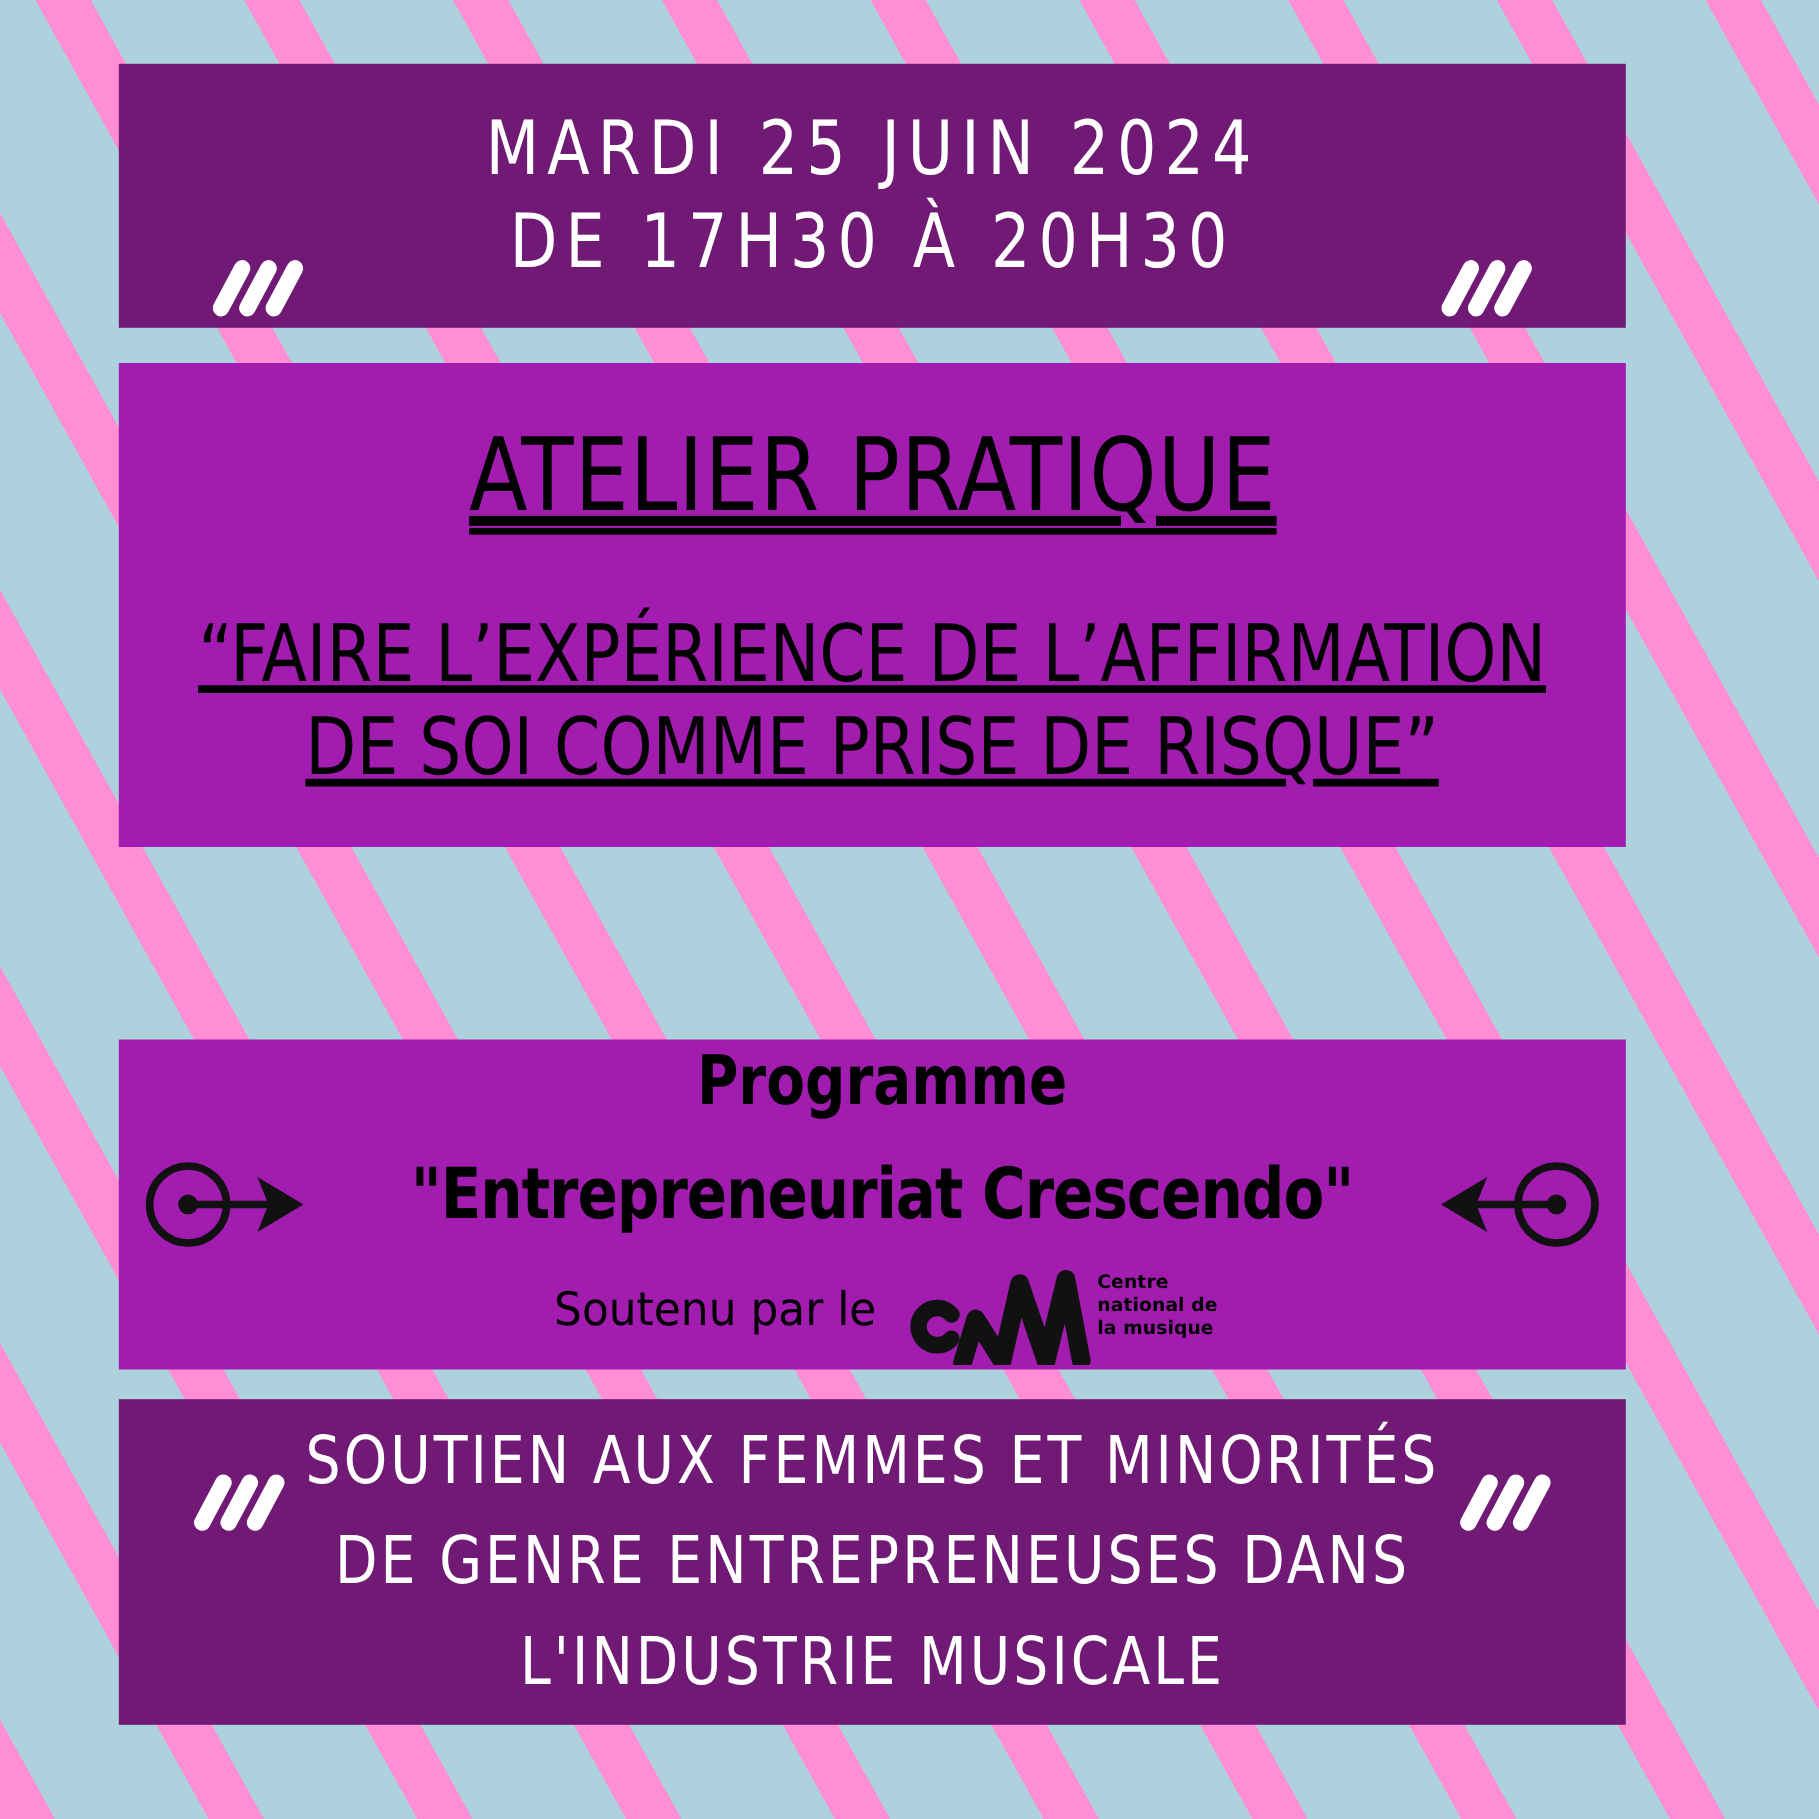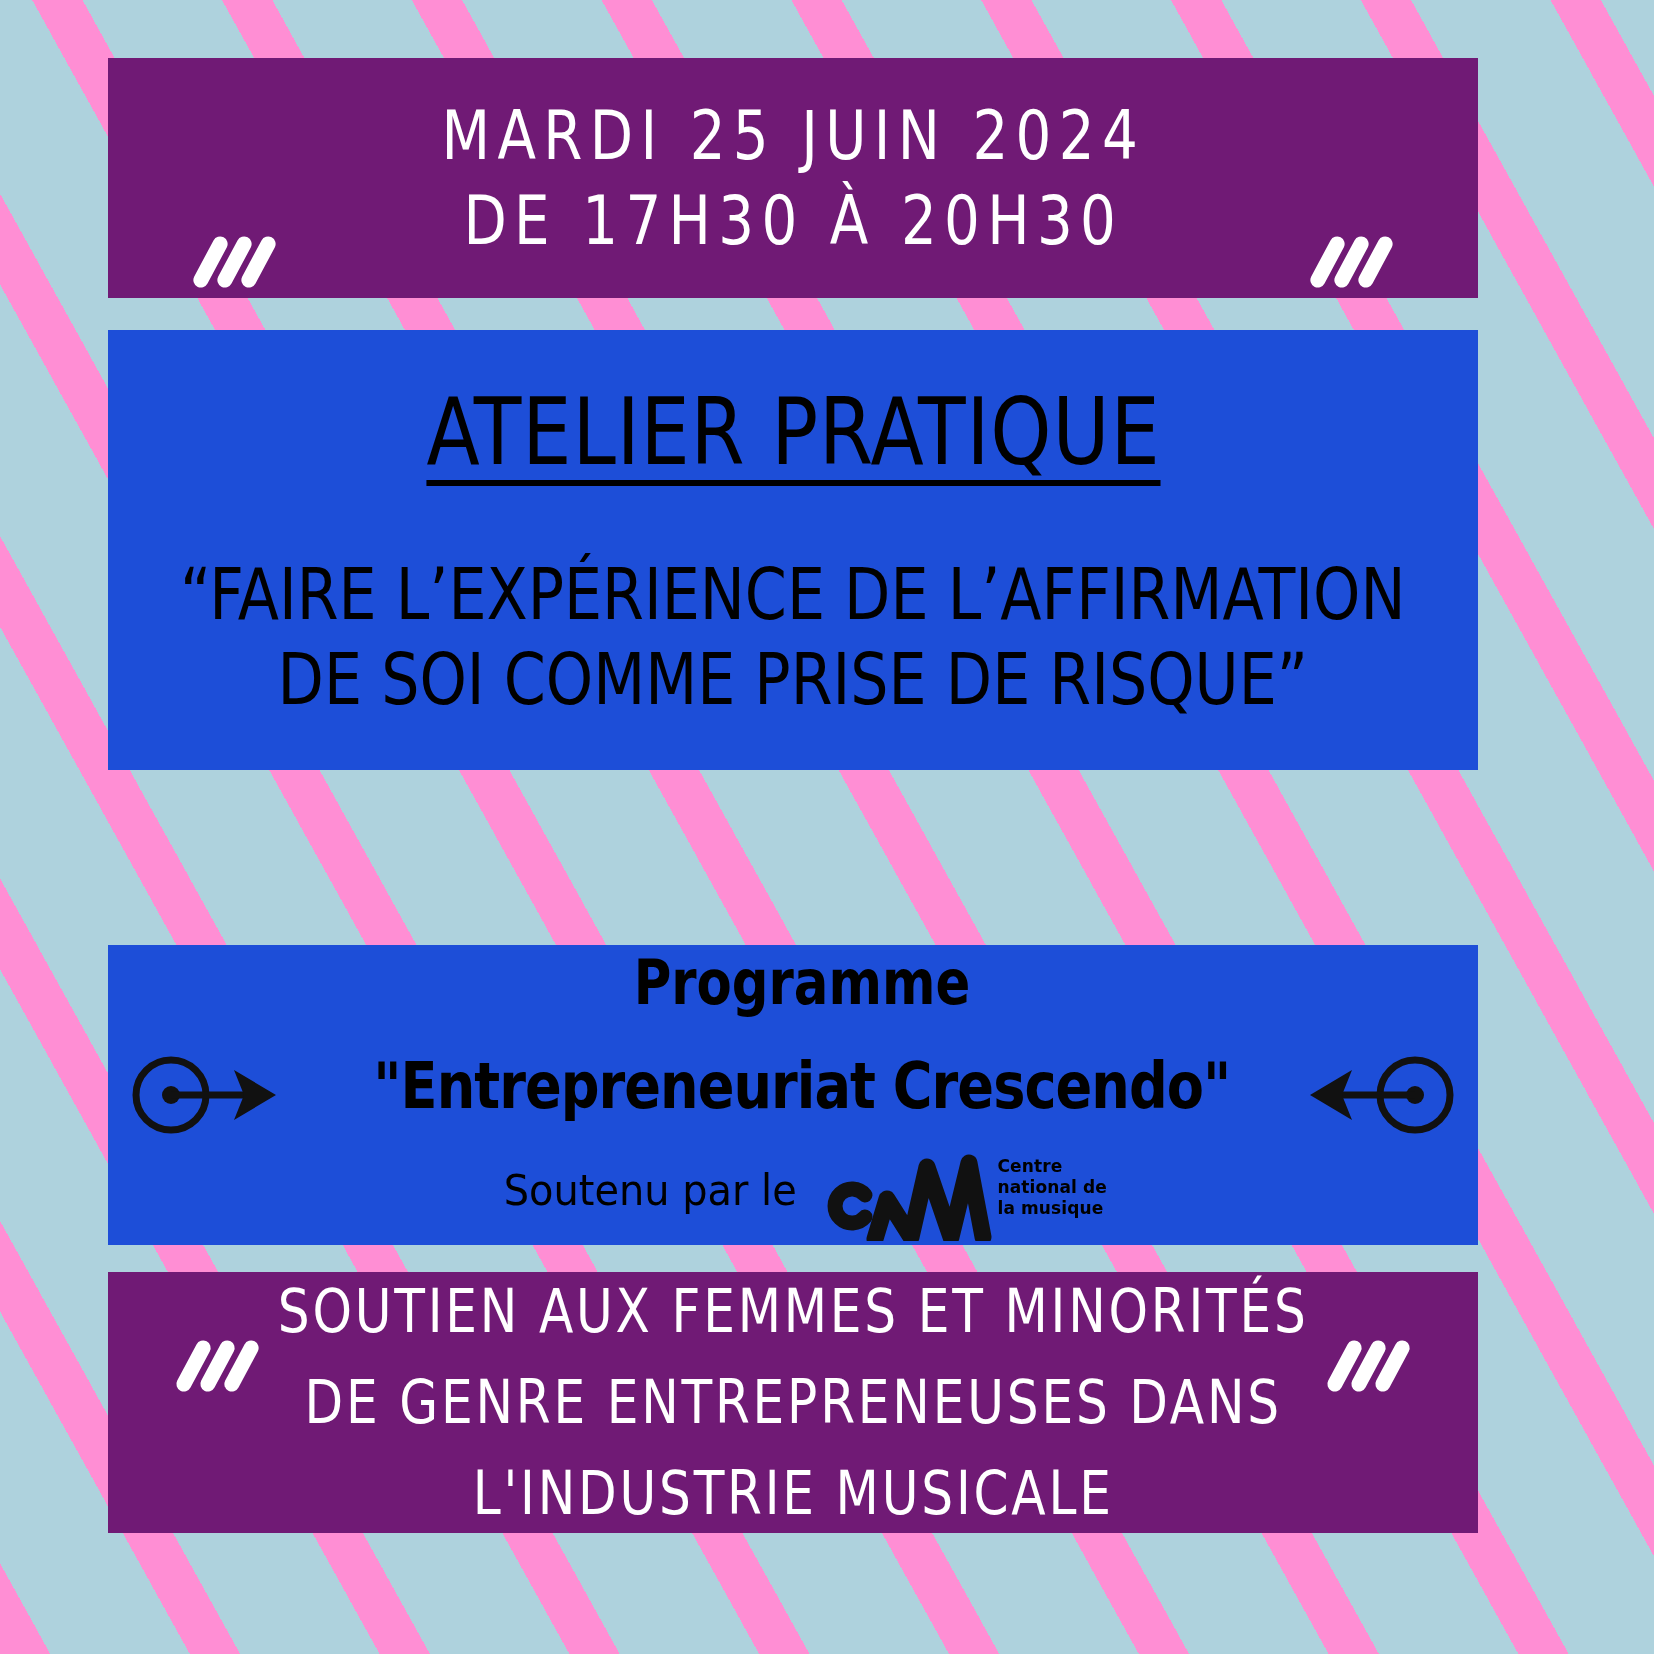--- a/index.html
+++ b/index.html
@@ -31,21 +31,21 @@
     flex-direction:column;
     align-items:center;
   }
 
   .band {
     position:absolute;
     left:108px;
     width:1370px;
   }
   .green { background:#701a75; }
-  .pink  { background:#1d4ed8; }
+  .pink  { background:#a21caf;text-decoration:underline; }
 
   
   #date-band {
     top:58px; height:240px;
     display:flex; align-items:center; justify-content:center;
   }
   #date-band .dtext {
     color:#ffffff;
     text-align:center;
     font-family:"DejaVu Sans Condensed","Liberation Sans Narrow","Liberation Sans",sans-serif;
@@ -169,21 +169,21 @@
     font-family:"DejaVu Sans","Liberation Sans",sans-serif;
     white-space:pre-line;
   }
 
   .arrow-icon { position:absolute; top:50%; transform:translateY(-50%); }
   #arrow-left  { left:18px; }
   #arrow-right { right:18px; }
 
   
   #mission-band {
-    top:1272px; height:261px;
+    top:1272px; height:296px;
     display:flex; align-items:center; justify-content:center;
   }
   #mission-text {
     color:#ffffff;
     text-align:center;
     font-family:"DejaVu Sans Condensed","Liberation Sans Narrow","Liberation Sans",sans-serif;
     font-size:60px;
     font-weight:400;
     line-height:1.52;
     letter-spacing:3px;

